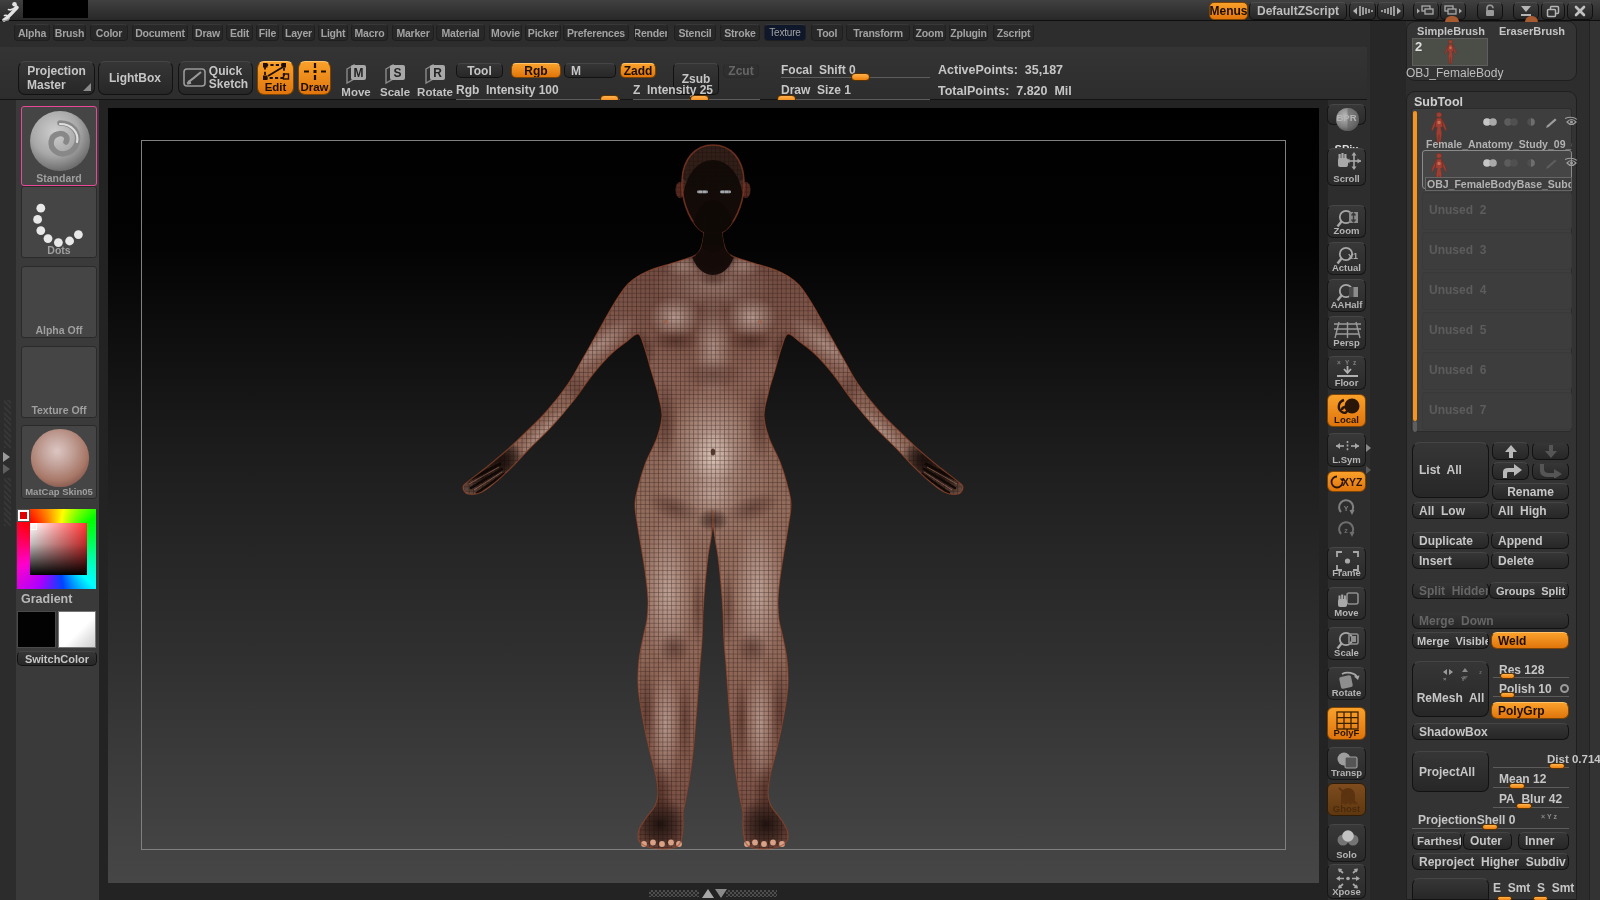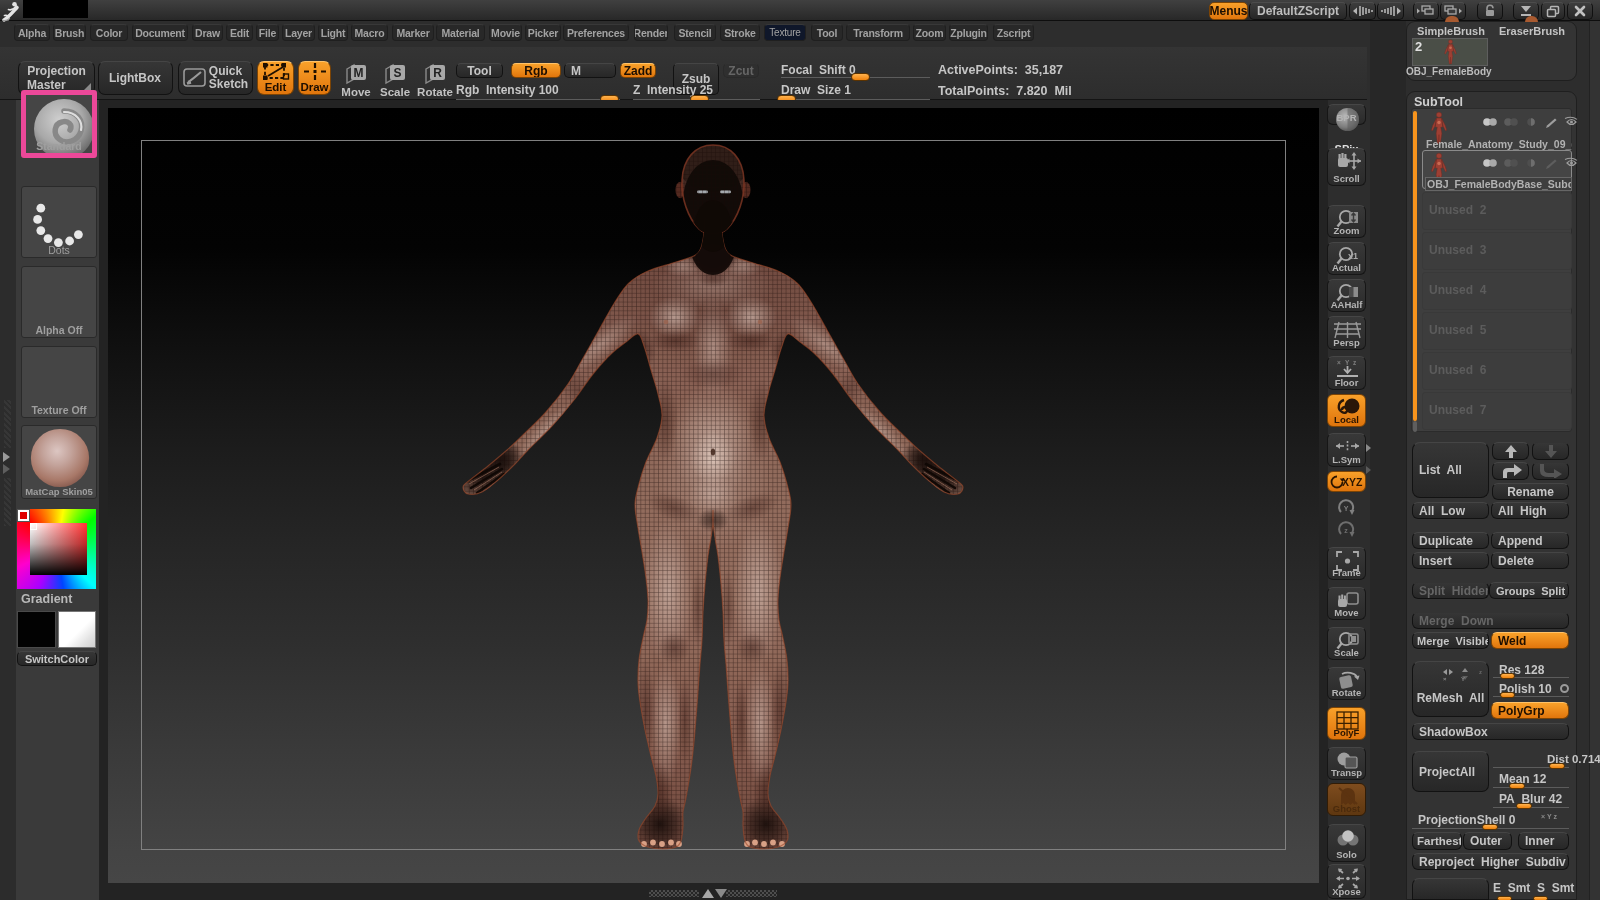--- a/index.html
+++ b/index.html
@@ -209,21 +209,21 @@
 <div class="track" style="left:781px;top:99px;width:149px;"></div>
 <div class="pill" style="left:777px;top:95px;width:19px;height:8px;"></div>
 <div class="lbl" style="left:938px;top:63px;font-size:12.5px;">ActivePoints:&nbsp; 35,187</div>
 <div class="lbl" style="left:938px;top:84px;font-size:12.5px;">TotalPoints:&nbsp; 7.820&nbsp; Mil</div>
 <div class="abs" style="left:0;top:100px;width:16px;height:800px;background:#2c2c2c;"></div>
 <div class="abs" style="left:16px;top:100px;width:83px;height:800px;background:#3a3a3a;"></div>
 <div class="abs" style="left:4px;top:400px;width:7px;height:48px;background:repeating-linear-gradient(45deg,#363636 0 2px,#2c2c2c 2px 4px);"></div>
 <div class="abs" style="left:4px;top:478px;width:7px;height:48px;background:repeating-linear-gradient(45deg,#363636 0 2px,#2c2c2c 2px 4px);"></div>
 <div class="abs" style="left:3px;top:452px;width:0;height:0;border-top:5px solid transparent;border-bottom:5px solid transparent;border-left:7px solid #9a9a9a;"></div>
 <div class="abs" style="left:3px;top:464px;width:0;height:0;border-top:5px solid transparent;border-bottom:5px solid transparent;border-left:7px solid #5e5e5e;"></div>
-<div class="abs" style="left:21px;top:90px;width:76px;height:68px;background:#454545;border:5px solid #ec4899;border-radius:3px;overflow:hidden;">
+<div class="abs" style="left:21px;top:106px;width:76px;height:80px;background:#454545;border:1px solid #ec4899;border-radius:3px;overflow:hidden;">
     <svg class="abs" style="left:6px;top:2px" width="64" height="64" viewBox="0 0 64 64">
       <defs>
         <radialGradient id="stg" cx="42%" cy="35%" r="65%">
           <stop offset="0%" stop-color="#cfcfcf"></stop>
           <stop offset="60%" stop-color="#a8a8a8"></stop>
           <stop offset="100%" stop-color="#6e6e6e"></stop>
         </radialGradient>
       </defs>
       <circle cx="32" cy="32" r="30" fill="url(#stg)"></circle>
       <path d="M32,14 C45,14 52,24 49,34 C46,44 34,48 27,42 C21,37 22,27 30,25 C36,23 41,28 38,33" fill="none" stroke="#888" stroke-width="5.5" stroke-linecap="round"></path>
@@ -234,21 +234,21 @@
 <div class="abs" style="left:21px;top:186px;width:76px;height:72px;background:#454545;border:1px solid #2a2a2a;border-radius:3px;overflow:hidden;">
     <svg class="abs" style="left:6px;top:6px" width="64" height="56" viewBox="0 0 80 64">
       <circle cx="16" cy="16" r="5.5" fill="#e8e8e8"></circle>
       <circle cx="12" cy="30" r="5.5" fill="#e8e8e8"></circle>
       <circle cx="16" cy="44" r="5.5" fill="#e8e8e8"></circle>
       <circle cx="25" cy="54" r="5.5" fill="#e8e8e8"></circle>
       <circle cx="38" cy="59" r="5.5" fill="#e8e8e8"></circle>
       <circle cx="52" cy="57" r="5.5" fill="#e8e8e8"></circle>
       <circle cx="63" cy="49" r="5.5" fill="#e8e8e8"></circle>
     </svg>
-    <div class="abs" style="left:0;right:0;bottom:1px;text-align:center;color:#9f9f9f;font-weight:normal;font-size:10.5px;">Dots</div>
+    <div class="abs" style="left:0;right:0;bottom:1px;text-align:center;color:#9f9f9f;font-weight:bold;font-size:10.5px;">Dots</div>
   </div>
 <div class="abs" style="left:21px;top:266px;width:76px;height:72px;background:#454545;border:1px solid #2a2a2a;border-radius:3px;overflow:hidden;">
     <div class="abs" style="left:0;right:0;bottom:1px;text-align:center;color:#9f9f9f;font-weight:bold;font-size:10.5px;">Alpha  Off</div>
   </div>
 <div class="abs" style="left:21px;top:346px;width:76px;height:72px;background:#454545;border:1px solid #2a2a2a;border-radius:3px;overflow:hidden;">
     <div class="abs" style="left:0;right:0;bottom:1px;text-align:center;color:#9f9f9f;font-weight:bold;font-size:10.5px;">Texture  Off</div>
   </div>
 <div class="abs" style="left:21px;top:425px;width:76px;height:74px;background:#454545;border:1px solid #2a2a2a;border-radius:3px;overflow:hidden;">
     <svg class="abs" style="left:7px;top:1px" width="62" height="62" viewBox="0 0 64 66">
       <defs>
@@ -667,21 +667,21 @@
   </div>
 <svg class="abs" style="left:1442px;top:39px" width="17" height="26" viewBox="0 0 20 30">
     <g fill="#9e3f33" stroke="#6e2a20" stroke-width="0.4">
       <circle cx="10" cy="3" r="2.4"></circle>
       <path d="M7.6,6 L12.4,6 L13.4,14 L11.6,14.3 L12.6,20 L11.2,29 L9.9,29 L10,21 L9.8,29 L8.6,29 L7.4,20 L8.4,14.3 L6.6,14 Z"></path>
       <path d="M7.6,6.4 L4.4,12.5 L3,17 L4.2,17.4 L6.2,13.4 Z"></path>
       <path d="M12.4,6.4 L15.6,12.5 L17,17 L15.8,17.4 L13.8,13.4 Z"></path>
     </g>
     <circle cx="10" cy="10" r="1.6" fill="#c96a52"></circle>
   </svg>
-<div class="abs" style="left:1406px;top:66px;width:88px;color:#bdbdbd;font-weight:bold;font-size:10px;">OBJ_FemaleBody</div>
+<div class="abs" style="left:1406px;top:66px;width:88px;color:#bdbdbd;font-weight:normal;font-size:12px;">OBJ_FemaleBody</div>
 <div class="abs" style="left:1406px;top:91px;width:171px;height:809px;background:#333;border:1px solid #1f1f1f;border-radius:9px 9px 0 0;"></div>
 <div class="abs" style="left:1414px;top:95px;color:#cfcfcf;font-weight:bold;font-size:12.5px;">SubTool</div>
 <div class="abs" style="left:1411px;top:108px;width:161px;height:324px;background:#3e3e3e;border:1px solid #2b2b2b;border-radius:3px;"></div>
 <div class="abs" style="left:1413px;top:111px;width:4px;height:310px;background:#f7941d;border-radius:2px;"></div>
 <div class="abs" style="left:1413px;top:421px;width:4px;height:11px;background:#5e5e5e;border-radius:2px;"></div>
 <svg class="abs" style="left:1428px;top:111px" width="22" height="34" viewBox="0 0 20 30">
     <g fill="#9e3f33" stroke="#6e2a20" stroke-width="0.4">
       <circle cx="10" cy="3" r="2.4"></circle>
       <path d="M7.6,6 L12.4,6 L13.4,14 L11.6,14.3 L12.6,20 L11.2,29 L9.9,29 L10,21 L9.8,29 L8.6,29 L7.4,20 L8.4,14.3 L6.6,14 Z"></path>
       <path d="M7.6,6.4 L4.4,12.5 L3,17 L4.2,17.4 L6.2,13.4 Z"></path>

